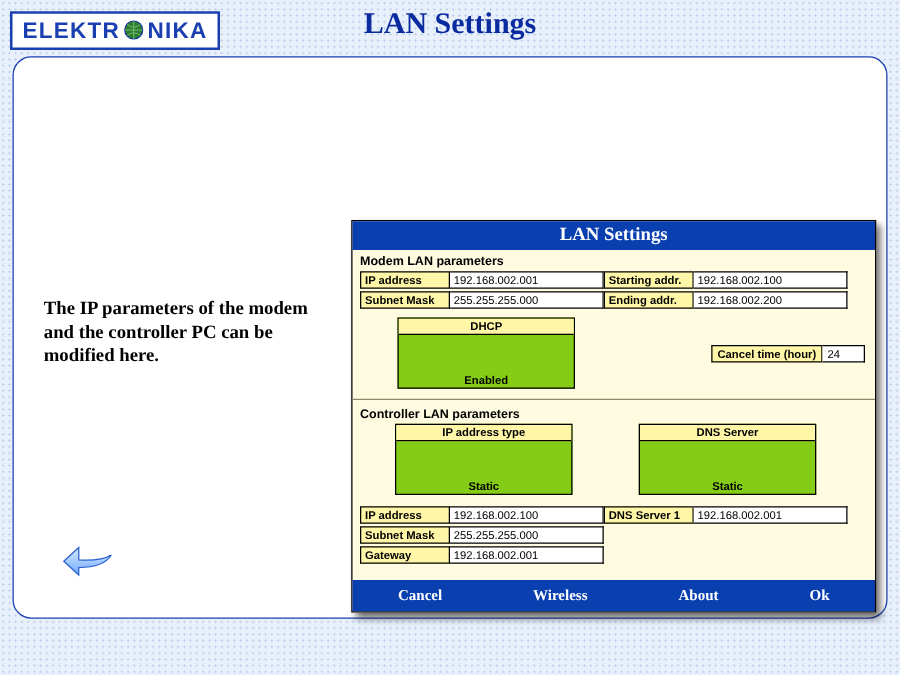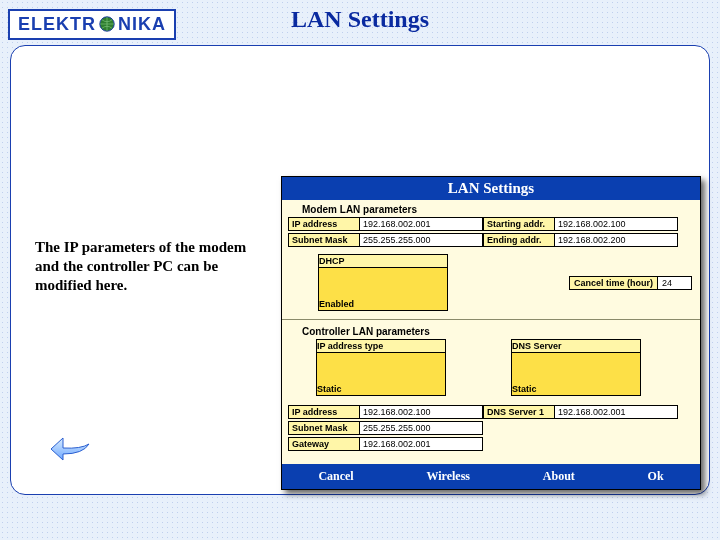--- a/index.html
+++ b/index.html
@@ -93,21 +93,20 @@
     font-family: "Times New Roman", serif;
     font-size: 15px;
     padding: 3px 0;
   }
   .section-title {
     font-family: Arial, sans-serif;
     font-weight: bold;
     font-size: 10px;
     color: #000;
     padding: 4px 6px 2px 6px;
-    margin-left: 14px;
   }
   .row {
     display: flex;
     gap: 0;
     padding: 0 6px 3px 6px;
   }
   .col { display: flex; flex-direction: column; gap: 2px; }
   .col-left { flex: 0 0 195px; }
   .col-right { flex: 0 0 195px; }
   .kv {
@@ -127,26 +126,26 @@
   .kv .val {
     flex: 1;
     background: #fff;
     border: 1px solid #000;
     border-left: none;
     padding: 1px 3px;
     font-size: 9px;
     font-family: Arial, sans-serif;
   }
   .centered-block {
-    background: #fde047;
+    background: #84cc16;
     border: 1px solid #000;
-    text-align: left;
+    text-align: center;
     font-family: Arial, sans-serif;
     font-size: 9px;
-    width: 130px;
+    width: 142px;
     margin: 0 0 0 28px;
   }
   .centered-block .cap {
     background: #fff6a8;
     border-bottom: 1px solid #000;
     font-weight: bold;
     padding: 1px 0;
   }
   .centered-block .body { padding: 1px 0; font-weight: bold; margin-top: 30px; }
   .dhcp-row {

